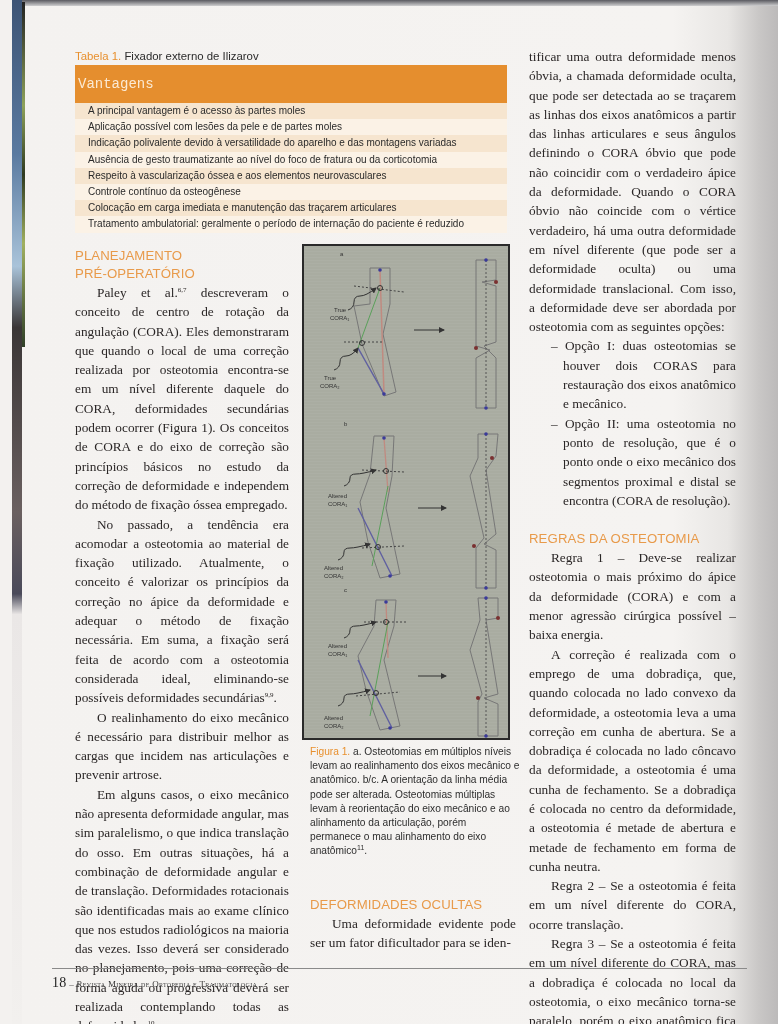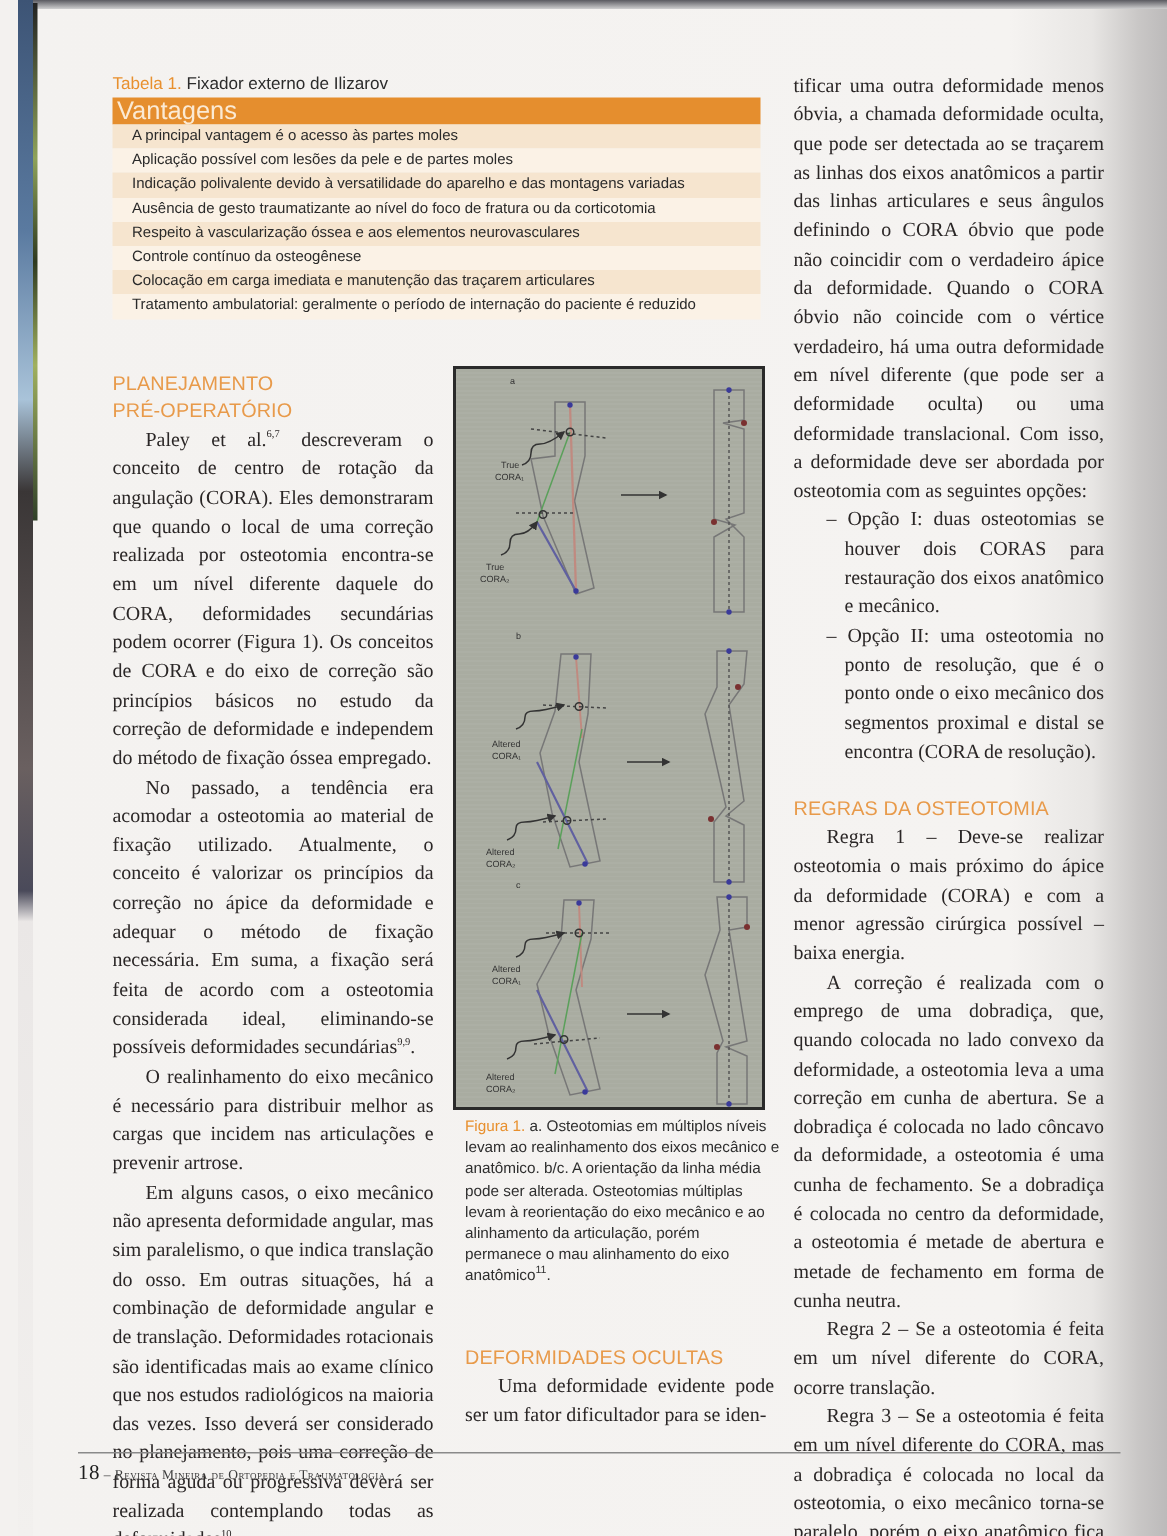--- a/index.html
+++ b/index.html
@@ -16,21 +16,21 @@
   .topedge { position:absolute; left:0; top:0; width:778px; height:6px; background:linear-gradient(180deg,#5a5a60,#cfcfd0); }
   .leftedge { position:absolute; left:0; top:0; width:10px; height:1024px;
     background:linear-gradient(180deg,#3d5475 0%,#5a7aa0 15%,#a9c3d9 26%,#3a3636 32%,#6a6060 50%,#4a4a5a 58%,#eae7e6 60%,#f2f0ee 100%); }
   .leftstrip { position:absolute; left:10px; top:2px; width:3px; height:345px;
     background:linear-gradient(180deg,#222 0%,#8ea25a 30%,#2f3a20 50%,#a0b060 70%,#304028 100%); }
 
   
   .table-block { position:absolute; left:63px; top:50px; width:432px; }
   .table-caption { font-family:"Liberation Sans","DejaVu Sans",sans-serif; font-size:11.4px; color:#2b2b2b; margin-bottom:3px; }
   .table-caption .lbl { color:#e8902e; }
-  .table-head { background:#e58e2e; color:#fbead4; font-family:Liberation Sans, sans-serif; font-size:17px; padding:2px 3px; height:14px; line-height:14px; }
+  .table-head { background:#e58e2e; color:#fbead4; font-family:Liberation Mono, monospace; font-size:14px; padding:12px 3px; height:14px; line-height:14px; }
   .table-row { font-family:"Liberation Sans","DejaVu Sans",sans-serif; font-size:10px; color:#2a2a2a; padding:0 13px; height:16.2px; line-height:16.2px; white-space:nowrap; }
   .table-row.odd { background:#f6e5cf; }
   .table-row.even { background:#fbf2e6; }
 
   
   .col { position:absolute; font-size:13.3px; line-height:19.3px; text-align:justify; hyphens:manual; }
   .col p { margin:0; text-indent:22px; }
   .col p.noind { text-indent:0; }
   .heading { font-family:"Liberation Sans","DejaVu Sans",sans-serif; color:#e89a4a; font-size:13.2px; line-height:18px; text-indent:0 !important; letter-spacing:0.1px; }
   sup { font-size:7px; line-height:0; vertical-align:super; }

